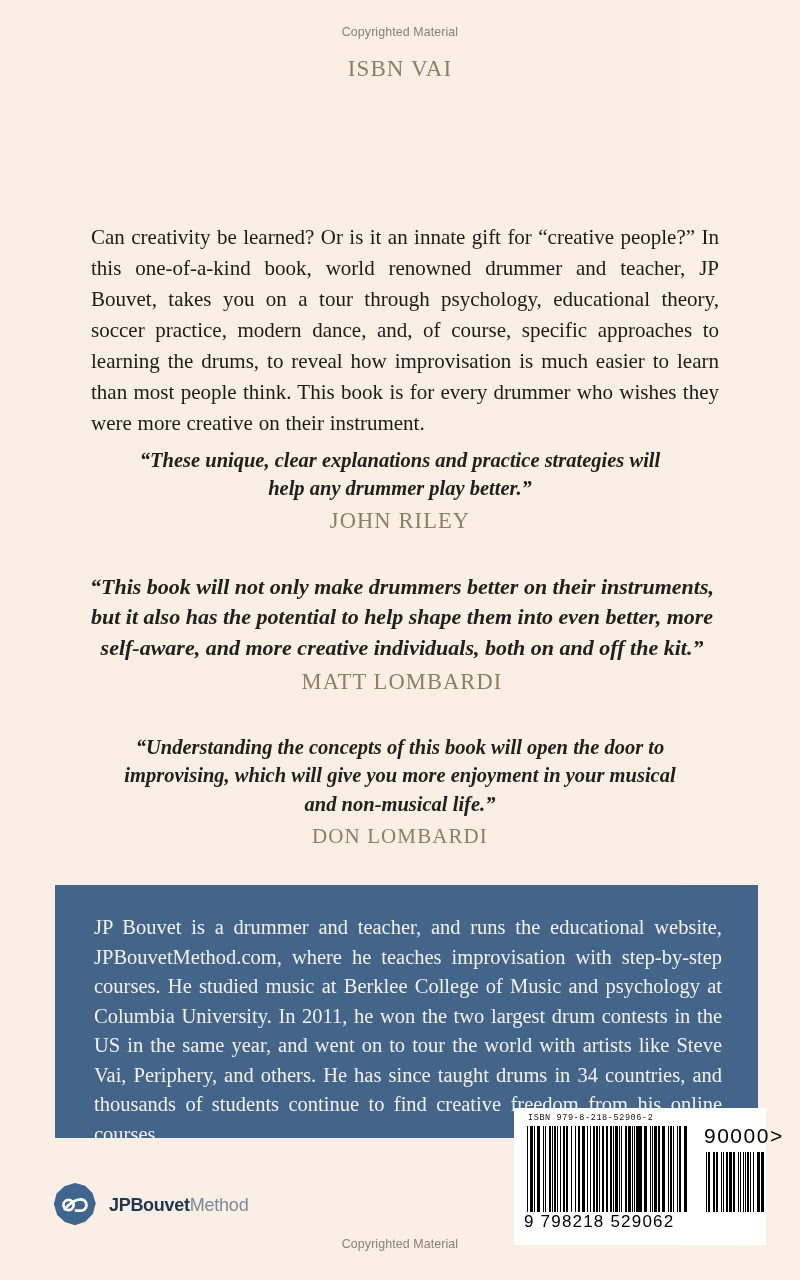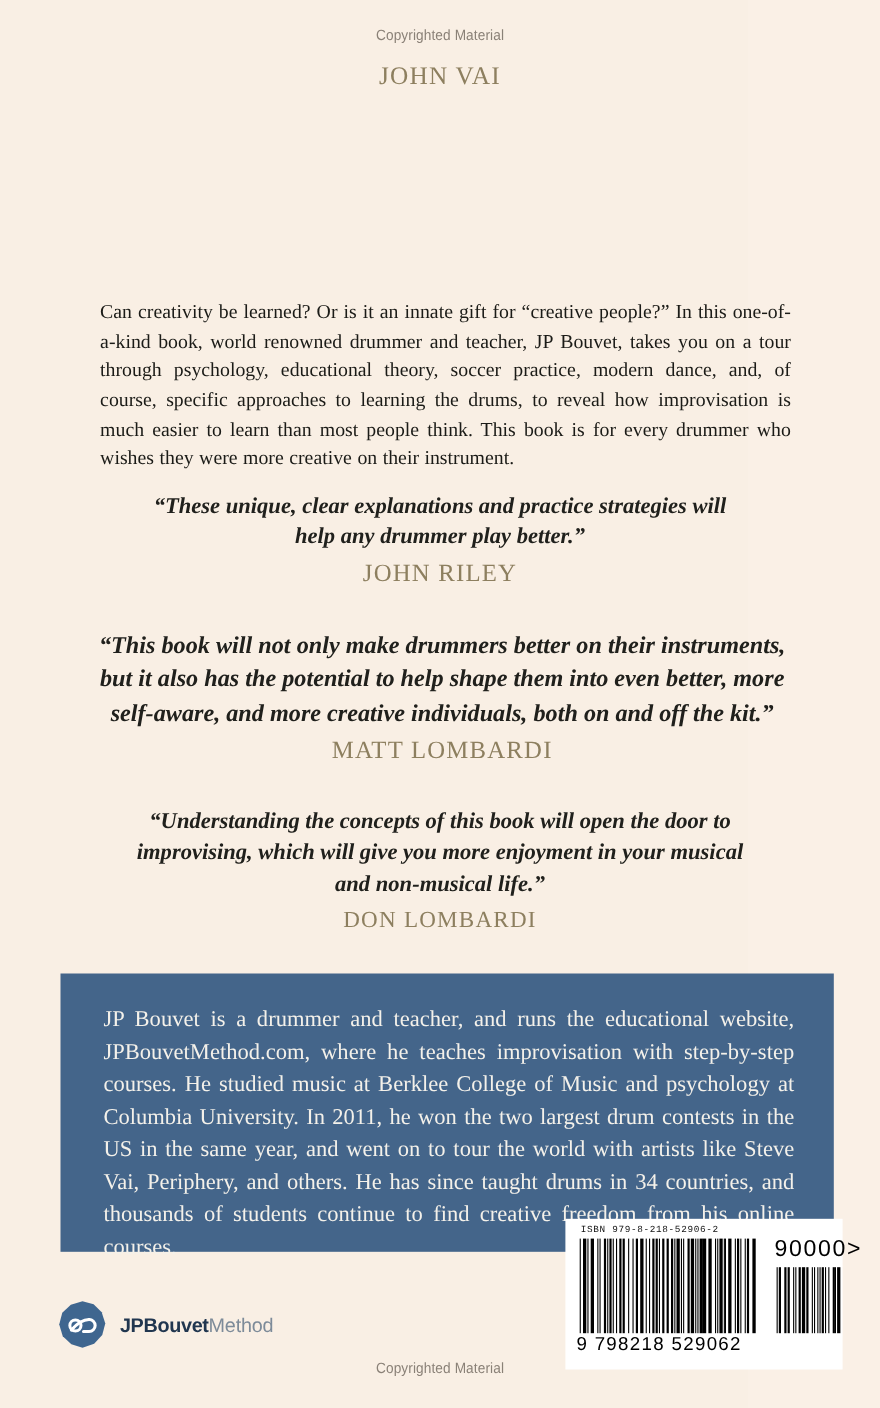--- a/index.html
+++ b/index.html
@@ -69,25 +69,24 @@
 
   
   #blurb {
     position: absolute;
     top: 222px;
     left: 91px;
     width: 628px;
     text-align: justify;
     text-align-last: left;
     font-family: "Liberation Serif", serif;
-    font-size: 18px;
+    font-size: 21px;
     line-height: 1.48;
     color: #1b1b17;
     word-spacing: 0.5px;
-    margin-top: 48px;
   }
 
   
   #quote-riley {
     position: absolute;
     top: 447px;
     left: 120px;
     width: 560px;
   }
   #quote-riley .quote-text { font-size: 20.5px; line-height: 1.36; text-align: center; }
@@ -227,21 +226,21 @@
   }
 </style>
 </head>
 <body>
 
 <div class="page">
 
   <div class="copyright-mark copyright-top">Copyrighted Material</div>
 
   <div id="quote-vai" class="quote-block">
-    <div class="attribution">JOHN VAI</div>
+    <div class="attribution">ISBN VAI</div>
   </div>
 
   <div id="blurb">Can creativity be learned? Or is it an innate gift for “creative people?” In this one-of-a-kind book, world renowned drummer and teacher, JP Bouvet, takes you on a tour through psychology, educational theory, soccer practice, modern dance, and, of course, specific approaches to learning the drums, to reveal how improvisation is much easier to learn than most people think. This book is for every drummer who wishes they were more creative on their instrument.</div>
 
   <div id="quote-riley" class="quote-block">
     <div class="quote-text">“These unique, clear explanations and practice strategies will help any drummer play better.”</div>
     <div class="attribution">JOHN RILEY</div>
   </div>
 
   <div id="quote-halpern" class="quote-block">

